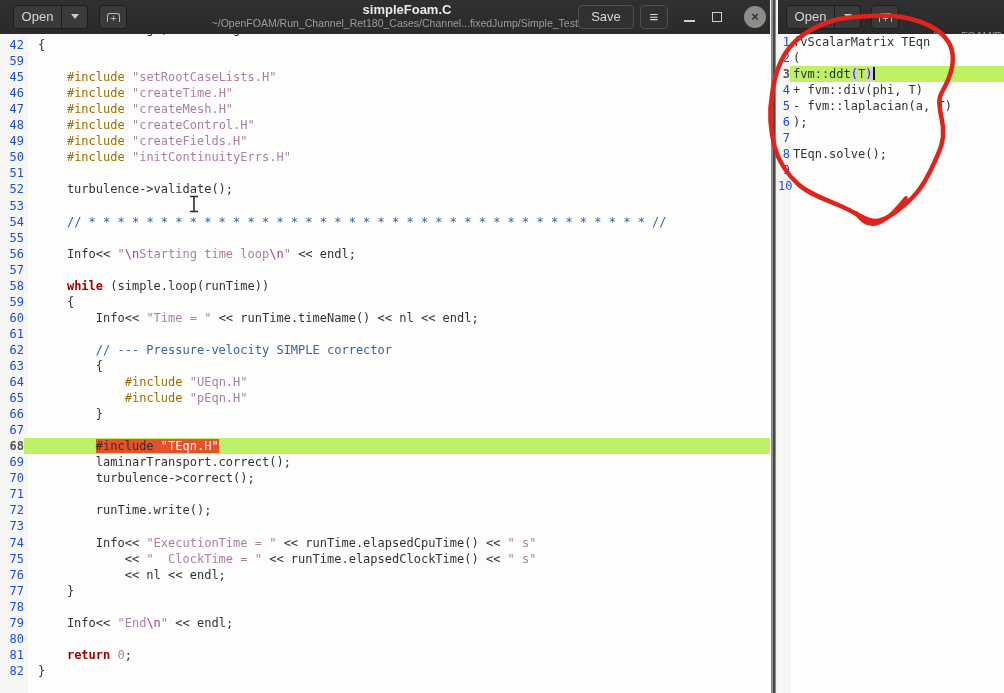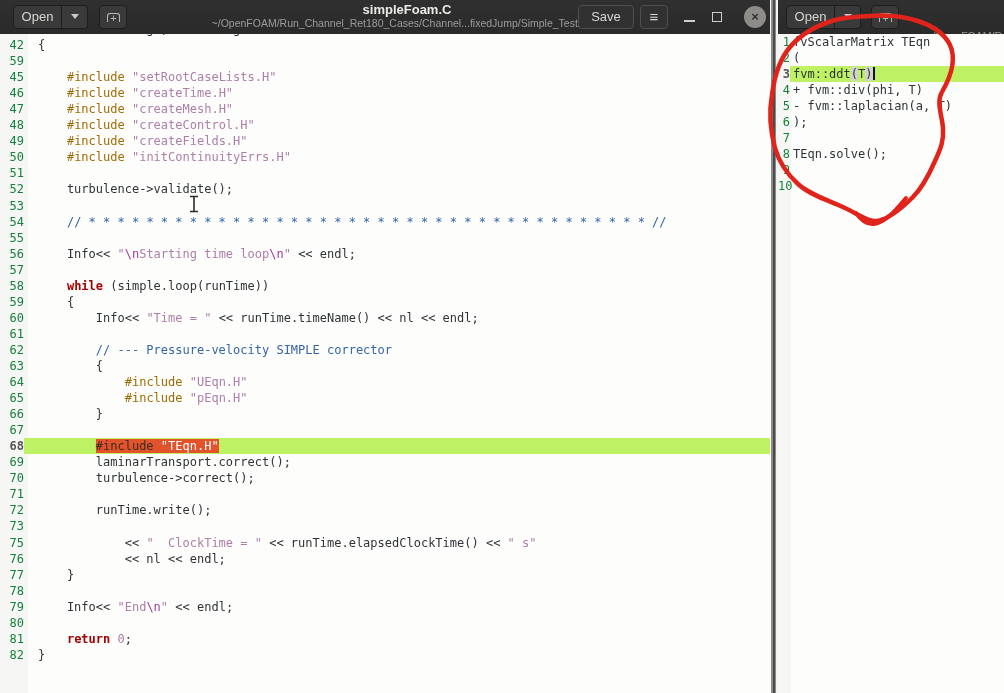--- a/index.html
+++ b/index.html
@@ -36,21 +36,21 @@
                  background:#8e8c88; color:#33312d; font-size:13px; font-weight:bold;
                  text-align:center; line-height:21px; }
 
   
   .editor { position:absolute; top:34px; left:0; right:0; bottom:0; background:#fdfdfc; overflow:hidden; }
   .gutter-strip { position:absolute; top:0; bottom:0; left:0; background:#f6f6f4; }
   .code-area { position:absolute; top:0; left:0; right:0; }
   .row { display:flex; height:16.05px; line-height:16.05px; white-space:pre;
          font-family:"DejaVu Sans Mono", monospace; font-size:12px; color:#2e3436; }
   .row.partial { margin-top:-13px; }
-  .ln { flex:none; text-align:right; color:#15803d; }
+  .ln { flex:none; text-align:right; color:#1d4ed8; }
   .win-left  .ln { width:24px; padding-right:0; }
   .win-left  .code { padding-left:14px; }
   .win-right .ln { width:12px; }
   .win-right .code { padding-left:3px; }
   .code { flex:1; }
   .code.cur { background:#bef264; }
   .ln.bold { color:#55554f; font-weight:bold; }
 
   .t-d   { color:#2e3436; }
   .t-pp  { color:var(--pp); }
@@ -128,20 +128,21 @@
         <div class="row"><span class="ln">64</span><span class="code"><span class="t-d">            </span><span class="t-pp">#include</span><span class="t-d"> </span><span class="t-str">"UEqn.H"</span></span></div>
         <div class="row"><span class="ln">65</span><span class="code"><span class="t-d">            </span><span class="t-pp">#include</span><span class="t-d"> </span><span class="t-str">"pEqn.H"</span></span></div>
         <div class="row"><span class="ln">66</span><span class="code"><span class="t-d">        }</span></span></div>
         <div class="row"><span class="ln">67</span><span class="code"></span></div>
         <div class="row"><span class="ln bold">68</span><span class="code cur"><span class="t-d">        </span><span class="t-f1">#include </span><span class="t-f2">"TEqn.H"</span></span></div>
         <div class="row"><span class="ln">69</span><span class="code"><span class="t-d">        laminarTransport.correct();</span></span></div>
         <div class="row"><span class="ln">70</span><span class="code"><span class="t-d">        turbulence-&gt;correct();</span></span></div>
         <div class="row"><span class="ln">71</span><span class="code"></span></div>
         <div class="row"><span class="ln">72</span><span class="code"><span class="t-d">        runTime.write();</span></span></div>
         <div class="row"><span class="ln">73</span><span class="code"></span></div>
+        <div class="row"><span class="ln">74</span><span class="code"><span class="t-d">        Info&lt;&lt; </span><span class="t-str">"ExecutionTime = "</span><span class="t-d"> &lt;&lt; runTime.elapsedCpuTime() &lt;&lt; </span><span class="t-str">" s"</span></span></div>
         <div class="row"><span class="ln">75</span><span class="code"><span class="t-d">            &lt;&lt; </span><span class="t-str">"  ClockTime = "</span><span class="t-d"> &lt;&lt; runTime.elapsedClockTime() &lt;&lt; </span><span class="t-str">" s"</span></span></div>
         <div class="row"><span class="ln">76</span><span class="code"><span class="t-d">            &lt;&lt; nl &lt;&lt; endl;</span></span></div>
         <div class="row"><span class="ln">77</span><span class="code"><span class="t-d">    }</span></span></div>
         <div class="row"><span class="ln">78</span><span class="code"></span></div>
         <div class="row"><span class="ln">79</span><span class="code"><span class="t-d">    Info&lt;&lt; </span><span class="t-str">"End</span><span class="t-esc">\n</span><span class="t-str">"</span><span class="t-d"> &lt;&lt; endl;</span></span></div>
         <div class="row"><span class="ln">80</span><span class="code"></span></div>
         <div class="row"><span class="ln">81</span><span class="code"><span class="t-d">    </span><span class="t-kw">return</span><span class="t-d"> </span><span class="t-num">0</span><span class="t-d">;</span></span></div>
         <div class="row"><span class="ln">82</span><span class="code"><span class="t-d">}</span></span></div>
       </div>
   </div>

